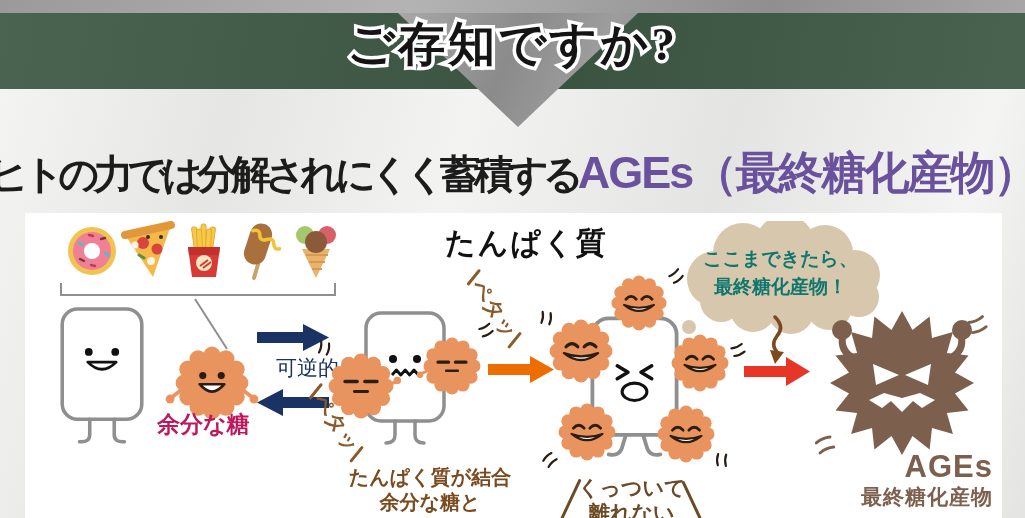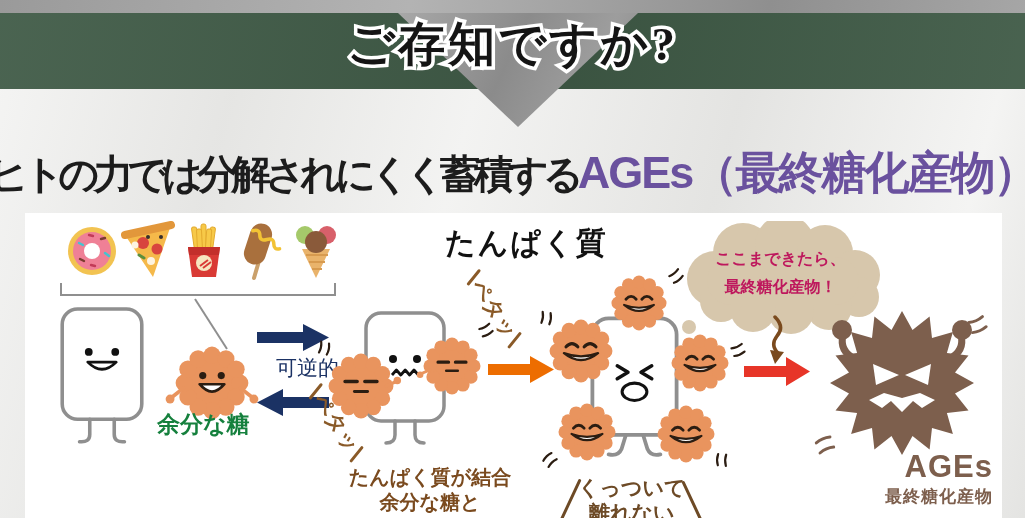--- a/index.html
+++ b/index.html
@@ -37,40 +37,40 @@
   
   .panel{position:absolute;left:25px;top:213px;width:977px;height:305px;background:#fff;}
   .abs{position:absolute;}
   .diagram-title{position:absolute;left:420px;top:10px;font-size:30px;font-weight:bold;color:#111;letter-spacing:2px;}
   
   .foods{position:absolute;left:40px;top:8px;display:flex;gap:2px;}
   .bracket{position:absolute;left:35px;top:70px;width:272px;height:11px;
     border-left:2px solid var(--gray-line);border-right:2px solid var(--gray-line);border-bottom:2px solid var(--gray-line);}
   
   .protein-label{position:absolute;left:20px;top:240px;font-size:26px;font-weight:bold;color:#1a1a1a;}
-  .sugar-label{position:absolute;left:132px;top:196px;font-size:23px;font-weight:bold;color:#15803d;}
+  .sugar-label{position:absolute;left:132px;top:196px;font-size:23px;font-weight:bold;color:#be185d;}
   .reversible{position:absolute;left:222px;top:141px;width:92px;text-align:right;
     font-size:21px;font-weight:normal;color:var(--navy);}
   .betatsu{position:absolute;display:flex;align-items:center;gap:4px;
     color:var(--brown2);font-weight:bold;font-size:21px;}
   .betatsu .stick{width:3px;height:20px;background:var(--brown2);border-radius:2px;transform:rotate(-18deg);}
   .bind-caption{position:absolute;left:318px;top:252px;width:174px;text-align:center;
     font-size:20px;font-weight:bold;color:var(--brown);line-height:25px;}
   .stuck-caption{position:absolute;left:544px;top:250px;display:flex;align-items:center;gap:6px;margin-top:12px;}
   .stuck-caption .big-stick{width:3px;height:46px;background:var(--brown3);border-radius:2px;}
   .stuck-caption .s-left{transform:rotate(25deg);}
   .stuck-caption .s-right{transform:rotate(-25deg);align-self:flex-end;}
   .stuck-caption .txt{text-align:center;font-size:21px;font-weight:bold;color:var(--brown3);line-height:25px;}
   
   .bubble{position:absolute;left:648px;top:8px;width:215px;height:116px;}
   .bubble .txt{position:absolute;left:0;top:24px;width:100%;text-align:center;
-    font-size:16px;font-weight:bold;color:#be185d;line-height:28px;}
+    font-size:19px;font-weight:bold;color:#0f766e;line-height:28px;}
   .ages-label{position:absolute;left:788px;top:238px;width:180px;text-align:right;color:var(--monster);}
   .ages-label .name{font-size:31px;font-weight:bold;letter-spacing:1px;line-height:32px;}
-  .ages-label .sub{font-size:17px;font-weight:bold;letter-spacing:1px;line-height:27px;}
+  .ages-label .sub{font-size:21px;font-weight:bold;letter-spacing:1px;line-height:27px;}
   svg{display:block;}
 </style>
 </head>
 <body>
 
 <div id="app">
 
   <svg width="0" height="0" style="position:absolute">
     <defs>
       <symbol id="blob" viewBox="0 0 60 60" overflow="visible">

